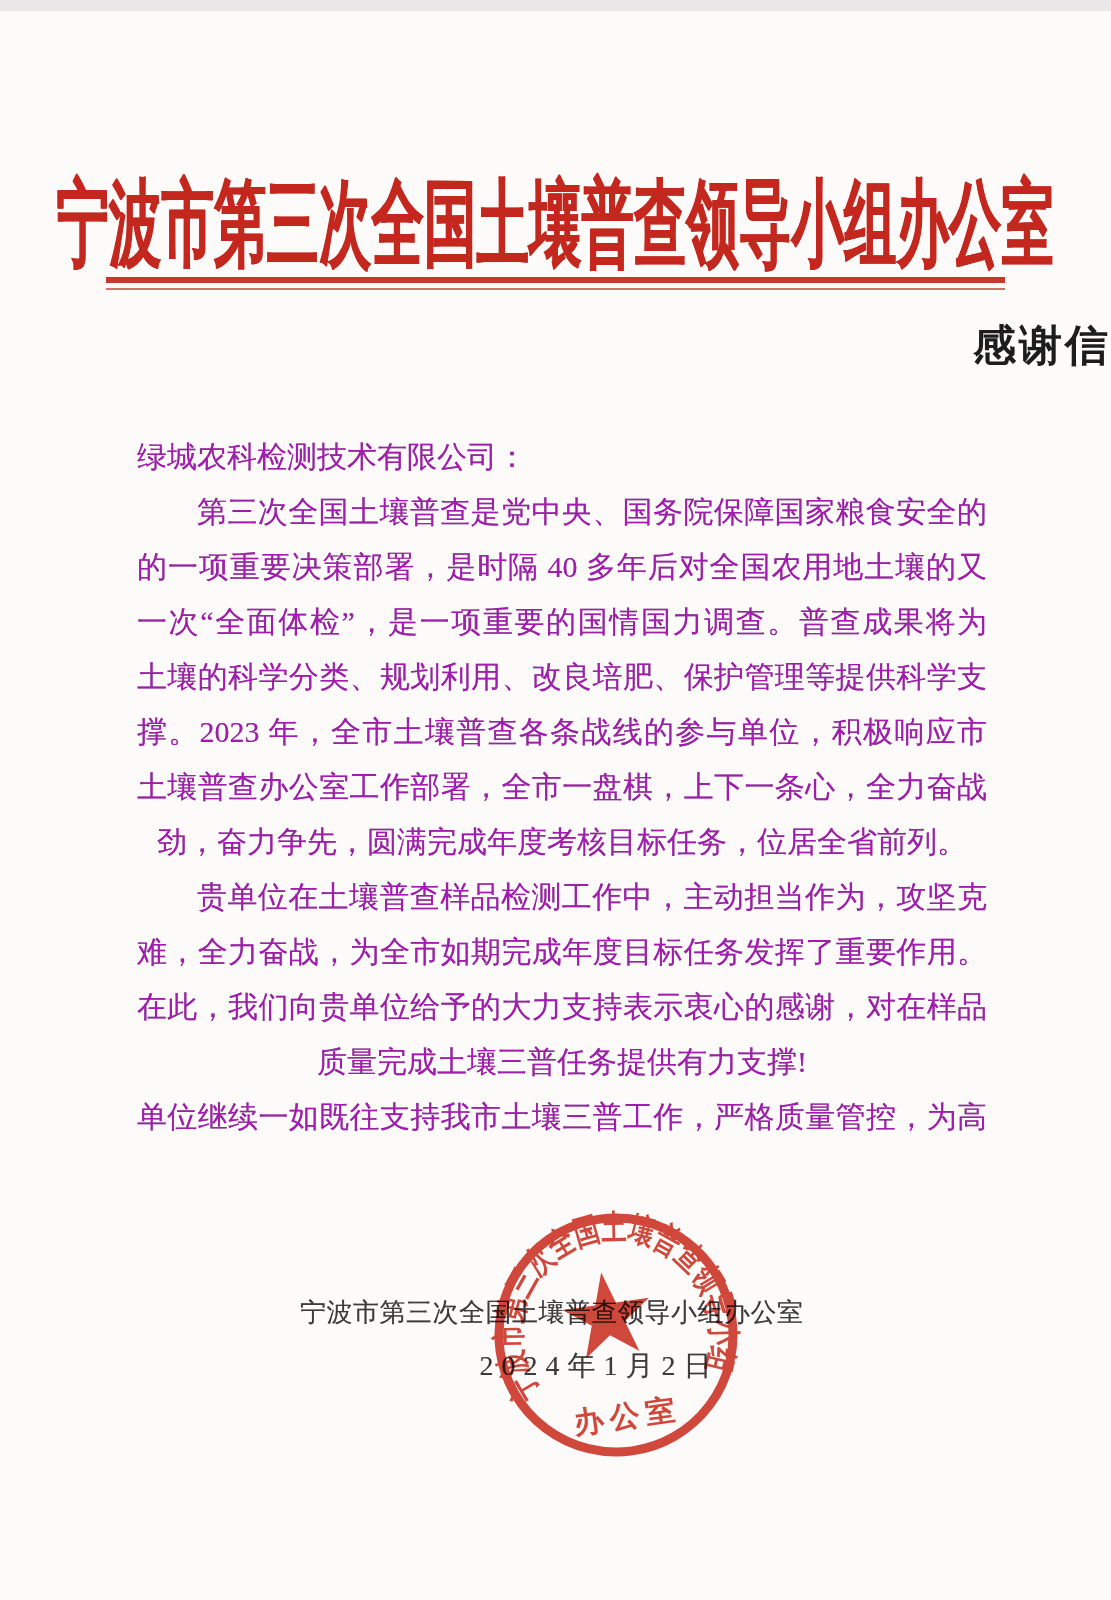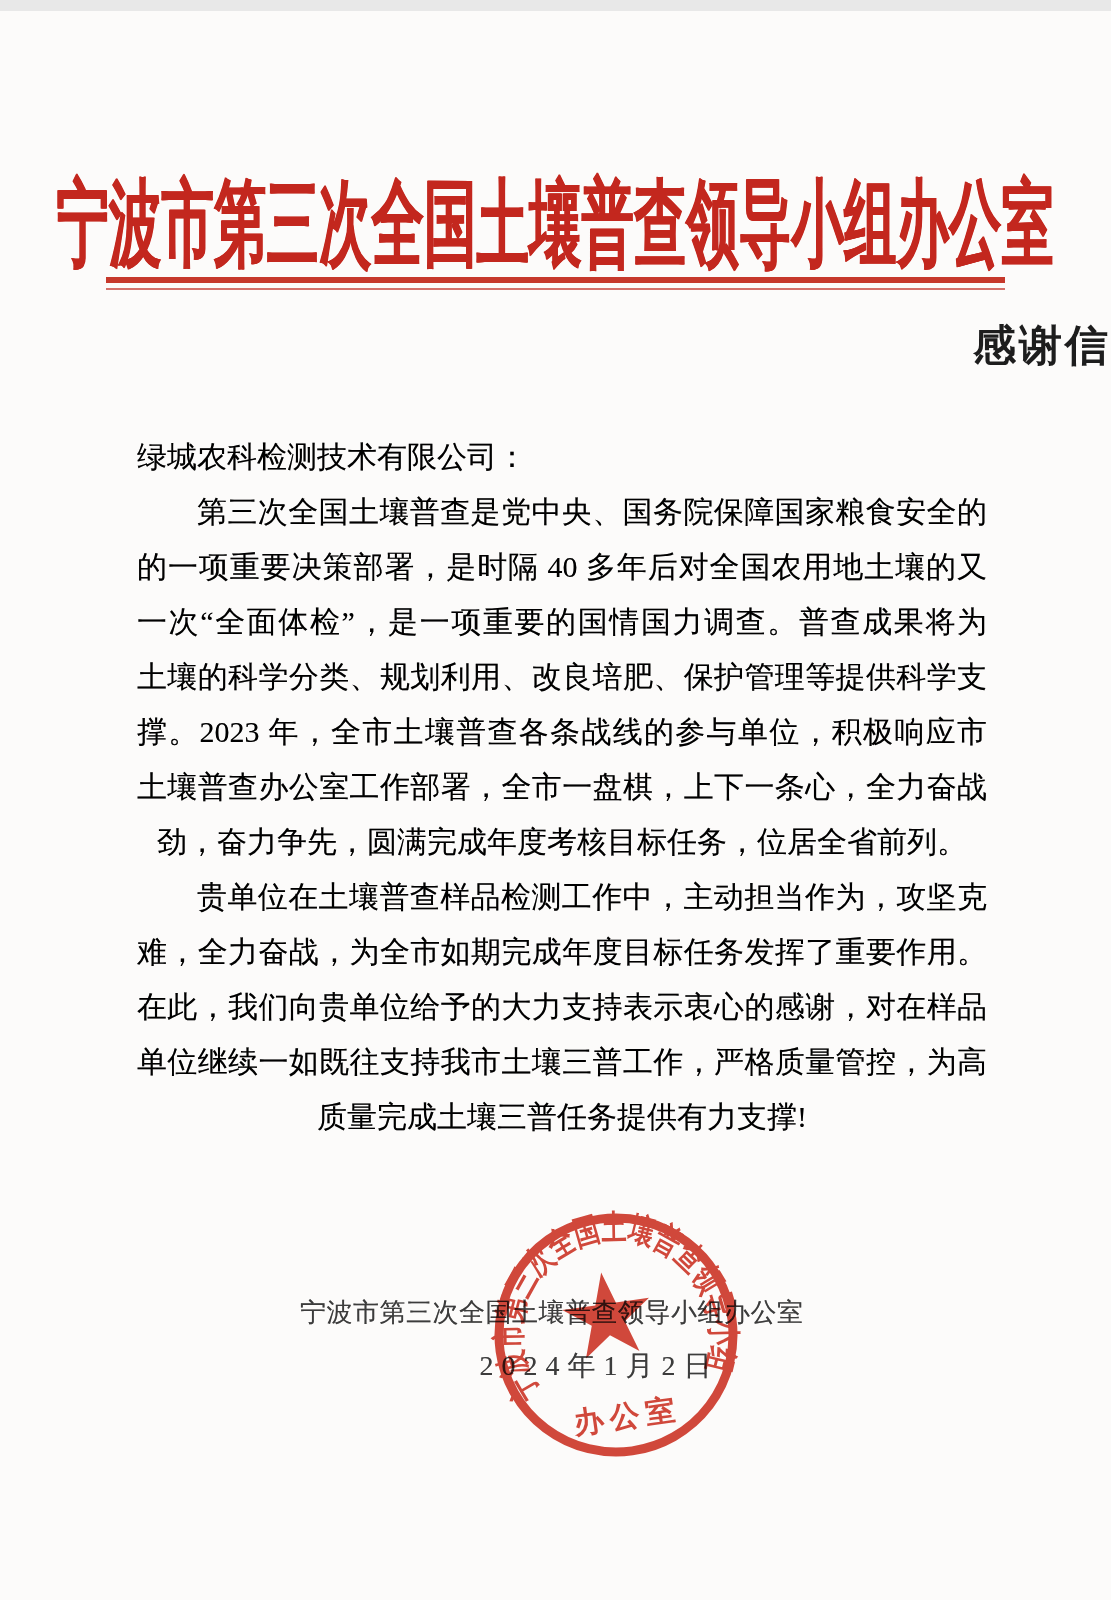--- a/index.html
+++ b/index.html
@@ -59,21 +59,21 @@
     letter-spacing: 3px;
   }
 
   
   .body-block {
     position: absolute;
     top: 418px;
     left: 137px;
     width: 850px;
     font-size: 30px;
-    color: #000000;
+    color: #a21caf;
     line-height: 55px;
     text-shadow: 0 0 0.5px rgba(70,70,70,.55);
   }
   .body-block .salutation {
     text-align: left;
   }
   .body-block .line {
     text-align: justify;
     text-align-last: justify;
   }
@@ -137,22 +137,22 @@
     <div class="line indent">第三次全国土壤普查是党中央、国务院保障国家粮食安全的</div>
     <div class="line">的一项重要决策部署，是时隔 40 多年后对全国农用地土壤的又</div>
     <div class="line">一次“全面体检”，是一项重要的国情国力调查。普查成果将为</div>
     <div class="line">土壤的科学分类、规划利用、改良培肥、保护管理等提供科学支</div>
     <div class="line">撑。2023 年，全市土壤普查各条战线的参与单位，积极响应市</div>
     <div class="line">土壤普查办公室工作部署，全市一盘棋，上下一条心，全力奋战</div>
     <div class="line no-just">劲，奋力争先，圆满完成年度考核目标任务，位居全省前列。</div>
     <div class="line indent">贵单位在土壤普查样品检测工作中，主动担当作为，攻坚克</div>
     <div class="line">难，全力奋战，为全市如期完成年度目标任务发挥了重要作用。</div>
     <div class="line">在此，我们向贵单位给予的大力支持表示衷心的感谢，对在样品</div>
+    <div class="line no-just">质量完成土壤三普任务提供有力支撑!</div>
     <div class="line">单位继续一如既往支持我市土壤三普工作，严格质量管控，为高</div>
-    <div class="line no-just">质量完成土壤三普任务提供有力支撑!</div>
   </div>
 
   <div class="signature-org">宁波市第三次全国土壤普查领导小组办公室</div>
   <div class="signature-date">2024年1月2日</div>
 
   <svg class="seal" viewBox="-132 -132 264 264" xmlns="http://www.w3.org/2000/svg">
     <g transform="rotate(-8)" fill="#d0392b" stroke="none" font-family="Liberation Serif, DejaVu Serif, serif" font-weight="bold">
       <circle cx="0" cy="0" r="117" fill="none" stroke="#d0392b" stroke-width="9"></circle>
       <defs>
         <path id="sealArc" d="M -83.1,48 A 96,96 0 1 1 83.1,48" fill="none"></path>

